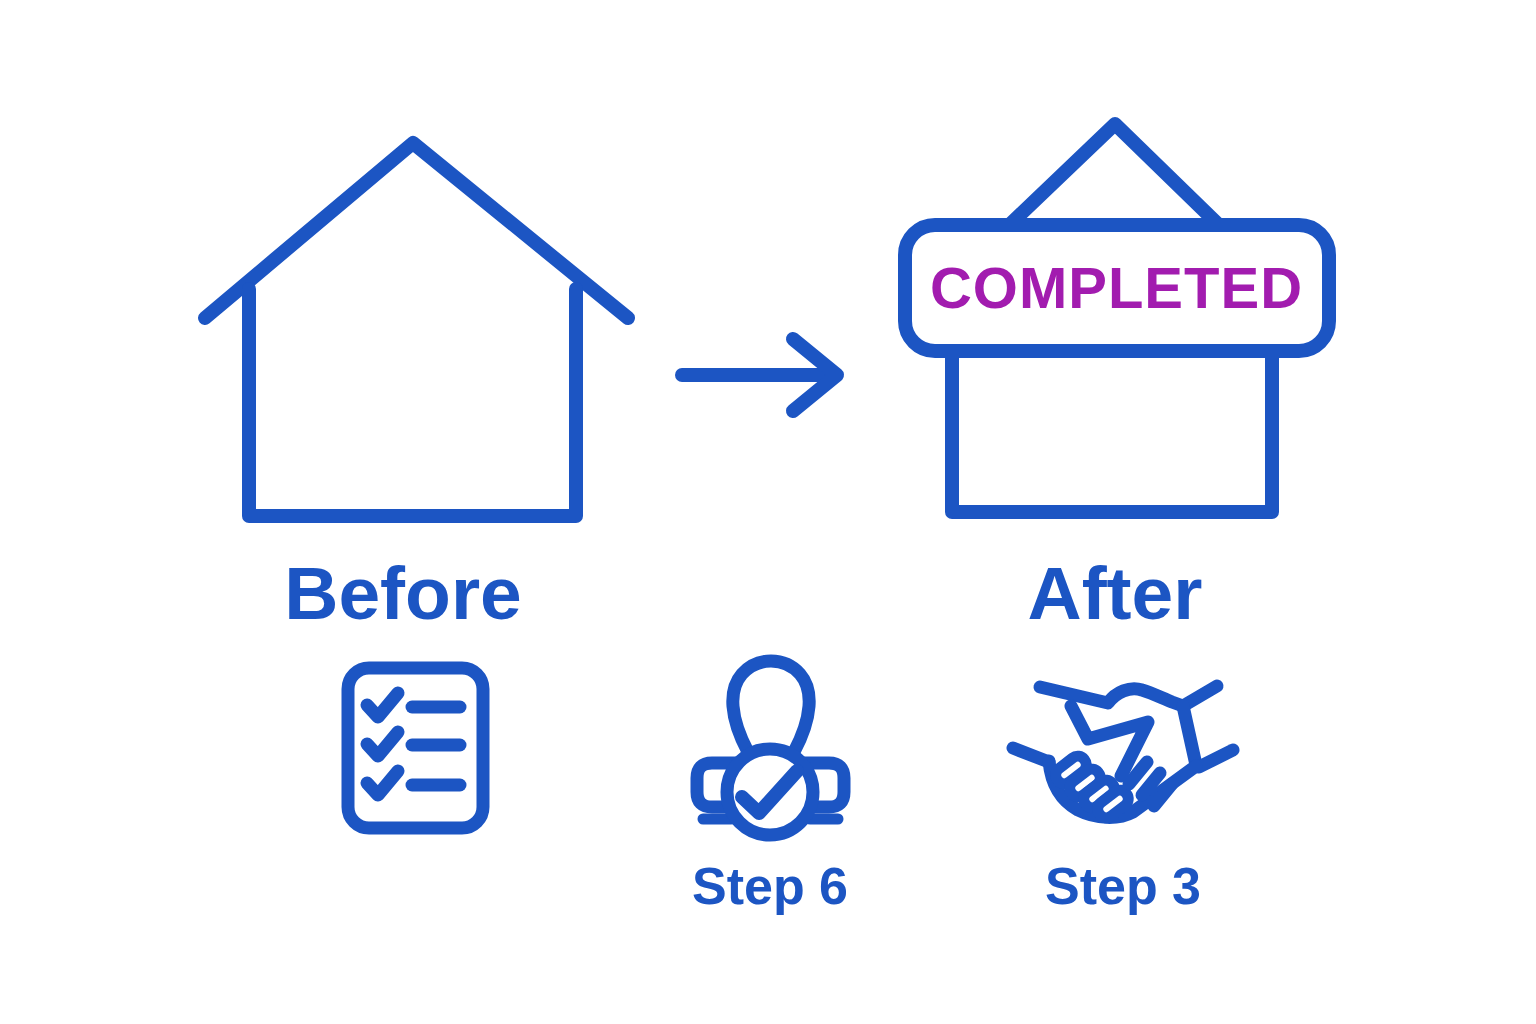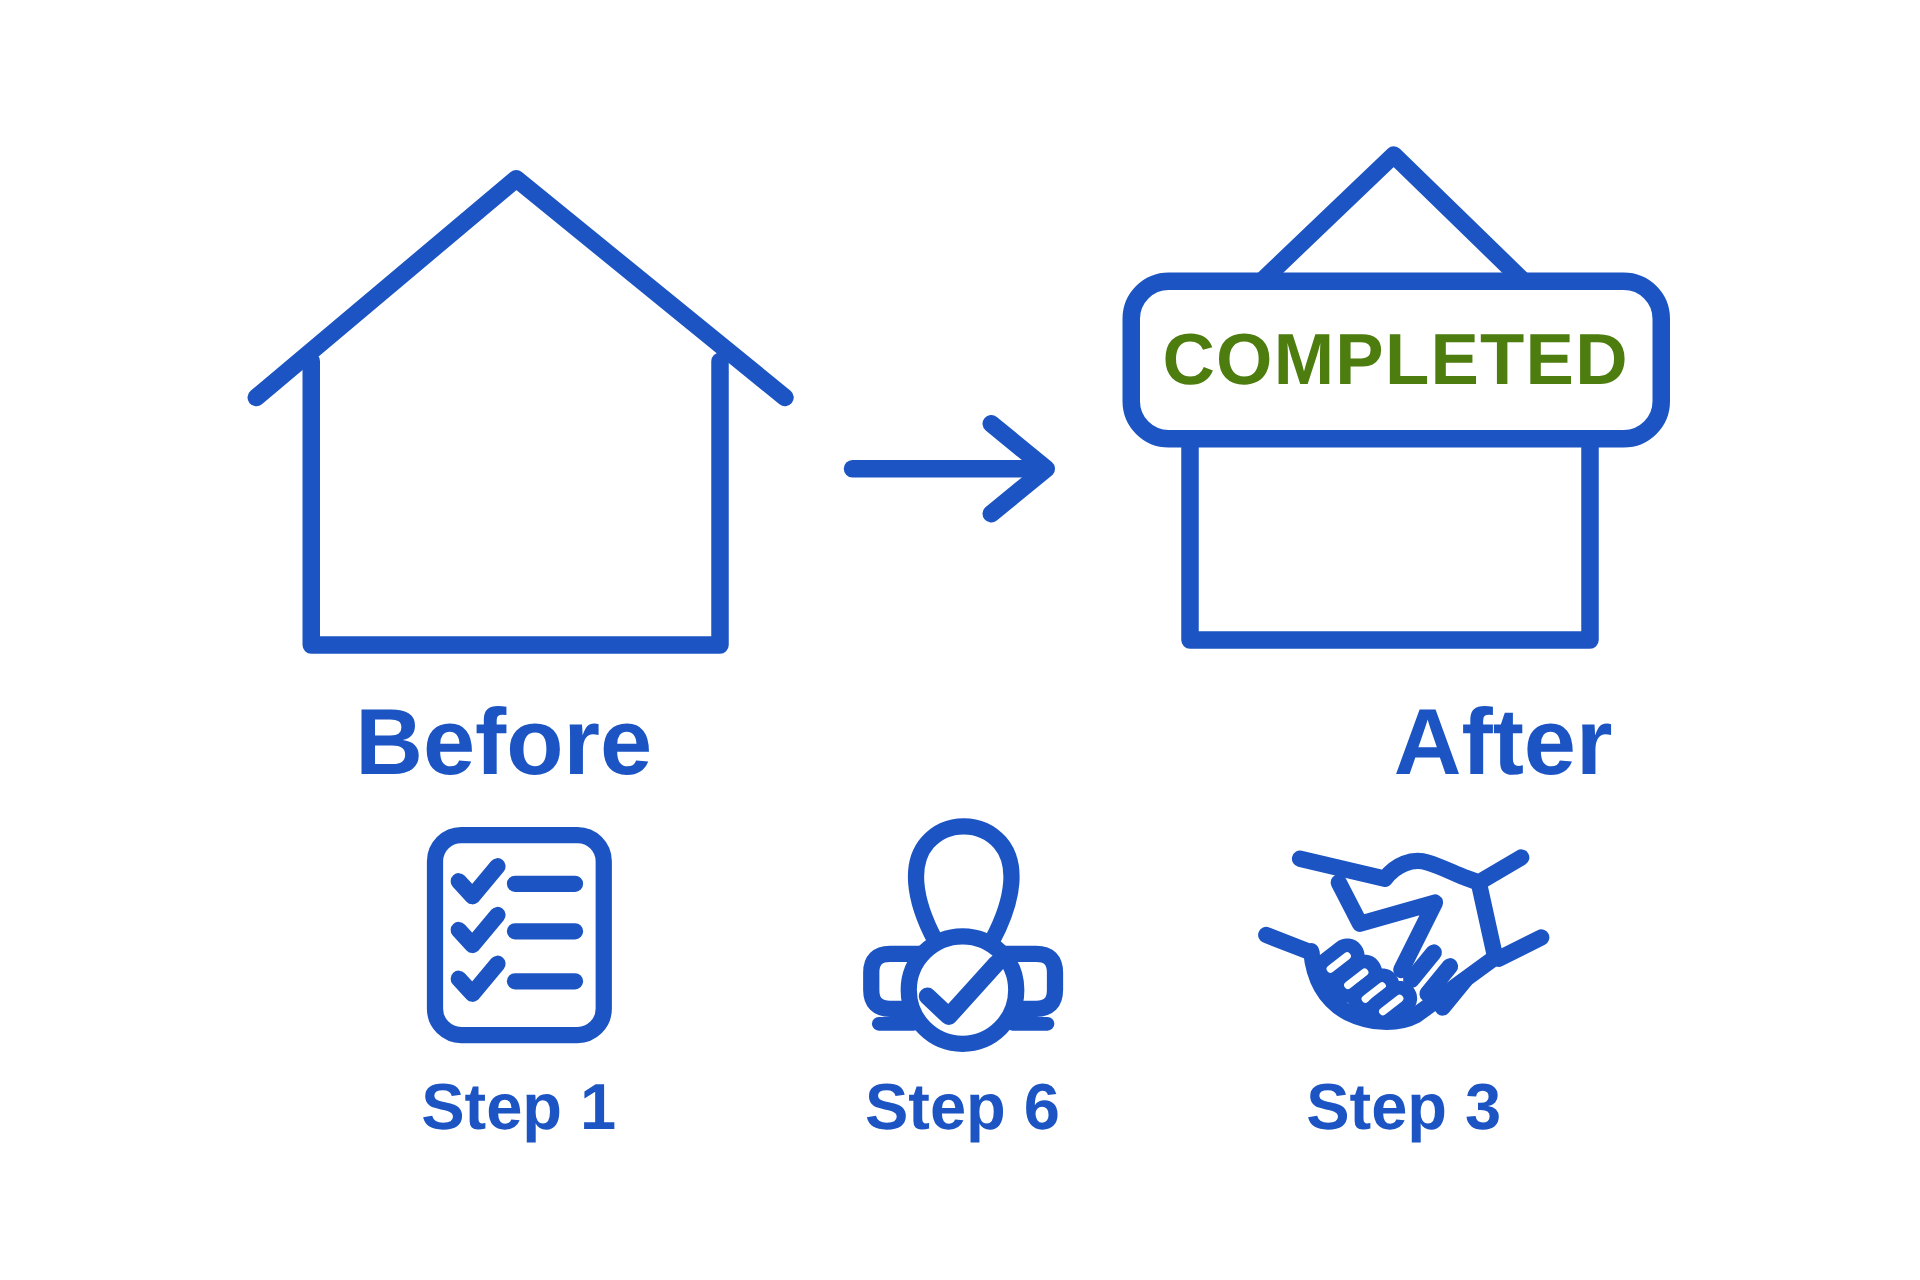--- a/index.html
+++ b/index.html
@@ -34,34 +34,34 @@
     color: #1c55c3;
     font-weight: bold;
     text-align: center;
     line-height: 1;
     white-space: nowrap;
     user-select: none;
   }
   .label-big   { font-size: 75px; width: 350px; top: 556px; }
   .label-step  { font-size: 52px; width: 350px; top: 860px; }
   .before-label { left: 228px; }
-  .after-label  { left: 940px; text-align: right; }
+  .after-label  { left: 940px; }
   .step1-label  { left: 240px; }
   .step2-label  { left: 595px; }
   .step3-label  { left: 948px; }
   .sign-text {
     position: absolute;
     left: 903px;
     top: 224px;
     width: 427px;
     height: 127px;
     display: flex;
     align-items: center;
     justify-content: center;
-    color: #4d7c0f;
+    color: #a21caf;
     font-size: 58px;
     font-weight: bold;
     letter-spacing: 1px;
     white-space: nowrap;
     user-select: none;
   }
 </style>
 </head>
 <body>
 
@@ -120,17 +120,16 @@
       <path stroke-width="13" d="M1160,773 L1142,795"></path>
       <path stroke-width="13" d="M1172,784 L1154,806"></path>
     </g>
   </svg>
 
   <div class="sign-text">COMPLETED</div>
 
   <div class="label label-big before-label">Before</div>
   <div class="label label-big after-label">After</div>
 
-  <div class="label label-step step1-label">Step 1</div>
   <div class="label label-step step2-label">Step 6</div>
   <div class="label label-step step3-label">Step 3</div>
 
 </div>
 
 </body></html>

